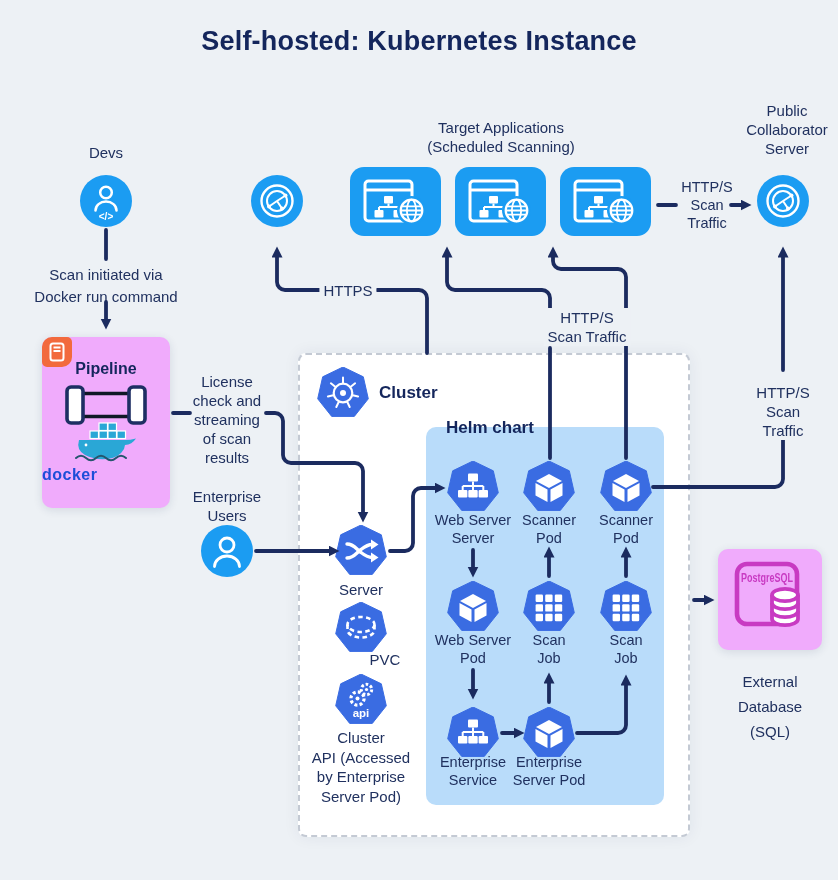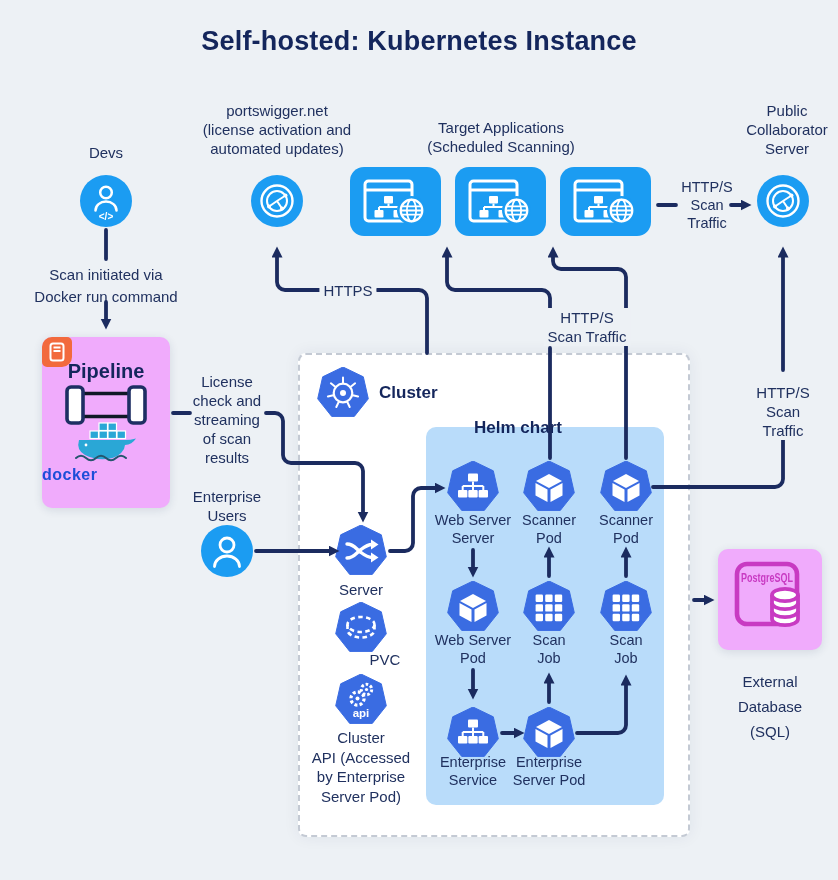--- a/index.html
+++ b/index.html
@@ -17,23 +17,23 @@
   .title{position:absolute;left:0;top:26px;width:838px;text-align:center;font-size:27px;font-weight:bold;color:#14265c;letter-spacing:.2px;}
   .lbl{position:absolute;transform:translateX(-50%);text-align:center;font-size:15px;line-height:19px;color:#20315f;white-space:pre-line;}
   .lbl.small{font-size:14.5px;line-height:18px;}
   .lbl.onwire{background:var(--bg);padding:0 4px;z-index:6;}
   .circle{position:absolute;width:52px;height:52px;border-radius:50%;background:var(--bblue);}
   .appicon{position:absolute;width:91px;height:69px;border-radius:14px;background:var(--bblue);}
   .hept{position:absolute;width:52px;height:52px;}
   .card{position:absolute;background:#f0abfc;border-radius:10px;box-shadow:0 2px 10px rgba(25,40,80,.12);}
   .clusterbox{position:absolute;left:298px;top:353px;width:388px;height:480px;background:#fff;border:2px dashed #c4cad4;border-radius:8px;box-shadow:0 0 16px rgba(25,40,80,.07);}
   .helmbox{position:absolute;left:426px;top:427px;width:238px;height:378px;background:var(--helm);border-radius:10px;}
-  .helmtitle{position:absolute;left:446px;top:418px;font-size:17px;font-weight:bold;color:#14265c;z-index:4;margin-left:28px;}
+  .helmtitle{position:absolute;left:446px;top:418px;font-size:17px;font-weight:bold;color:#14265c;z-index:4;}
   .clustertitle{position:absolute;left:379px;top:383px;font-size:17px;font-weight:bold;color:#14265c;z-index:4;}
-  .cardtitle{position:absolute;font-size:20px;font-weight:bold;color:#14265c;}
+  .cardtitle{position:absolute;font-size:16px;font-weight:bold;color:#14265c;}
   .wires{position:absolute;left:0;top:0;z-index:5;pointer-events:none;}
   .node{z-index:4;}
   .badge{position:absolute;left:42px;top:337px;width:30px;height:30px;background:var(--orange);border-radius:10px 5px 10px 5px;z-index:4;}
   .dockerword{position:absolute;left:42px;top:466px;width:128px;text-align:left;font-size:16px;font-weight:bold;color:#1d4ed8;letter-spacing:.5px;z-index:4;}
 </style>
 </head>
 <body>
 
 <div class="canvas">
 
@@ -80,23 +80,20 @@
       <path d="M577,733 H618 A8,8 0 0 0 626,725 V684" marker-end="url(#ah)"></path>
 
       <path d="M694,600 H705" marker-end="url(#ah)"></path>
 
       <path d="M658,205 H676"></path>
       <path d="M731,205 H742" marker-end="url(#ah)"></path>
     </g>
   </svg>
 
   <div class="lbl" style="left:106px;top:143px;">Devs</div>
-  <div class="lbl" style="left:277px;top:101px;">portswigger.net
-(license activation and
-automated updates)</div>
   <div class="lbl" style="left:501px;top:118px;">Target Applications
 (Scheduled Scanning)</div>
   <div class="lbl" style="left:787px;top:101px;">Public
 Collaborator
 Server</div>
   <div class="lbl small" style="left:707px;top:178px;">HTTP/S
 Scan
 Traffic</div>
 
   <div class="circle node" style="left:80px;top:175px;">

